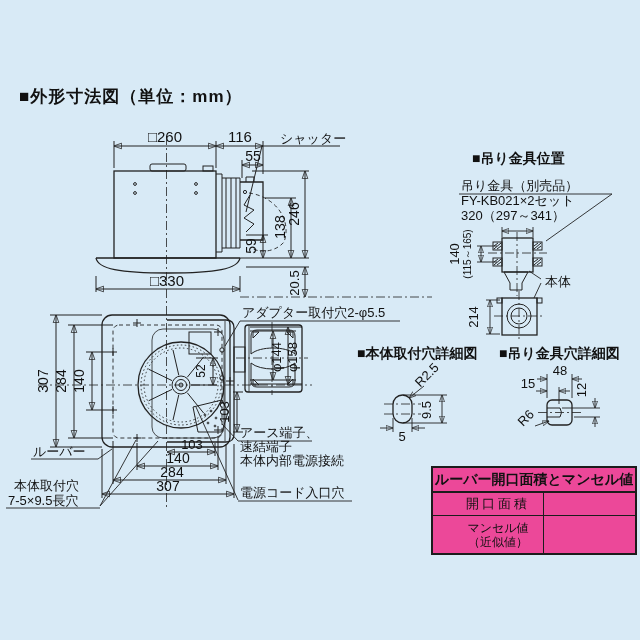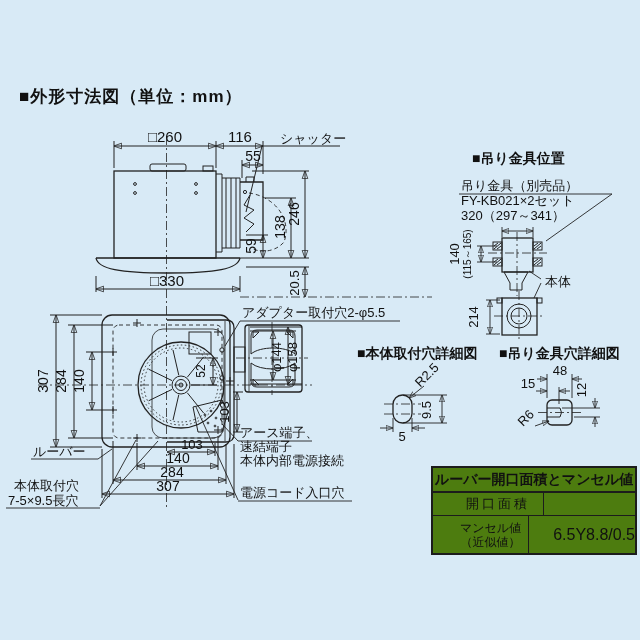--- a/index.html
+++ b/index.html
@@ -14,21 +14,21 @@
   svg .thin{stroke-width:0.8;}
   svg .dim{stroke-width:0.9;}
   svg .cl{stroke-width:0.8;stroke-dasharray:9 3 2 3;}
   svg .dash{stroke-width:0.9;stroke-dasharray:4 3;}
   svg .dots{stroke-width:0.9;stroke-dasharray:1.5 2.5;}
   svg text{fill:#111;stroke:none;font-family:"Liberation Sans","DejaVu Sans",sans-serif;}
   .t14{font-size:14px;} .t13{font-size:13px;} .t12{font-size:12px;} .t10{font-size:10px;}
   .t15{font-size:15px;}
   .bold{font-weight:bold;}
   .spec-table{position:absolute;left:431px;top:466px;width:202px;border:2px solid #1c1c1c;
-      background:#4d7c0f;}
+      background:#ec4899;}
   .spec-table .hdr{height:23px;line-height:23px;text-align:center;font-weight:bold;
       font-size:14px;border-bottom:2px solid #1c1c1c;}
   .spec-row{display:flex;border-bottom:1.5px solid #1c1c1c;}
   .spec-row:last-child{border-bottom:none;}
   .spec-cell-l{width:90px;border-right:1.5px solid #1c1c1c;display:flex;flex-direction:column;
       align-items:center;justify-content:center;font-size:13px;padding-left:20px;}
   .spec-cell-r{flex:1;display:flex;align-items:center;justify-content:center;font-size:14px;}
   .row1{height:22px;}
   .row2{height:37px;gap:24px;}
   .row2 .spec-cell-l{font-size:12px;line-height:14px;}
@@ -348,17 +348,16 @@
   <div class="spec-table">
     <div class="hdr">ルーバー開口面積とマンセル値</div>
     <div class="spec-row row1">
       <div class="spec-cell-l" style="letter-spacing:3px;">開口面積</div>
     </div>
     <div class="spec-row row2">
       <div class="spec-cell-l">
         <span>マンセル値</span>
         <span>（近似値）</span>
       </div>
-      <div class="spec-cell-r">6.5Y8.8/0.5</div>
     </div>
   </div>
 
 </div>
 
 </body></html>

